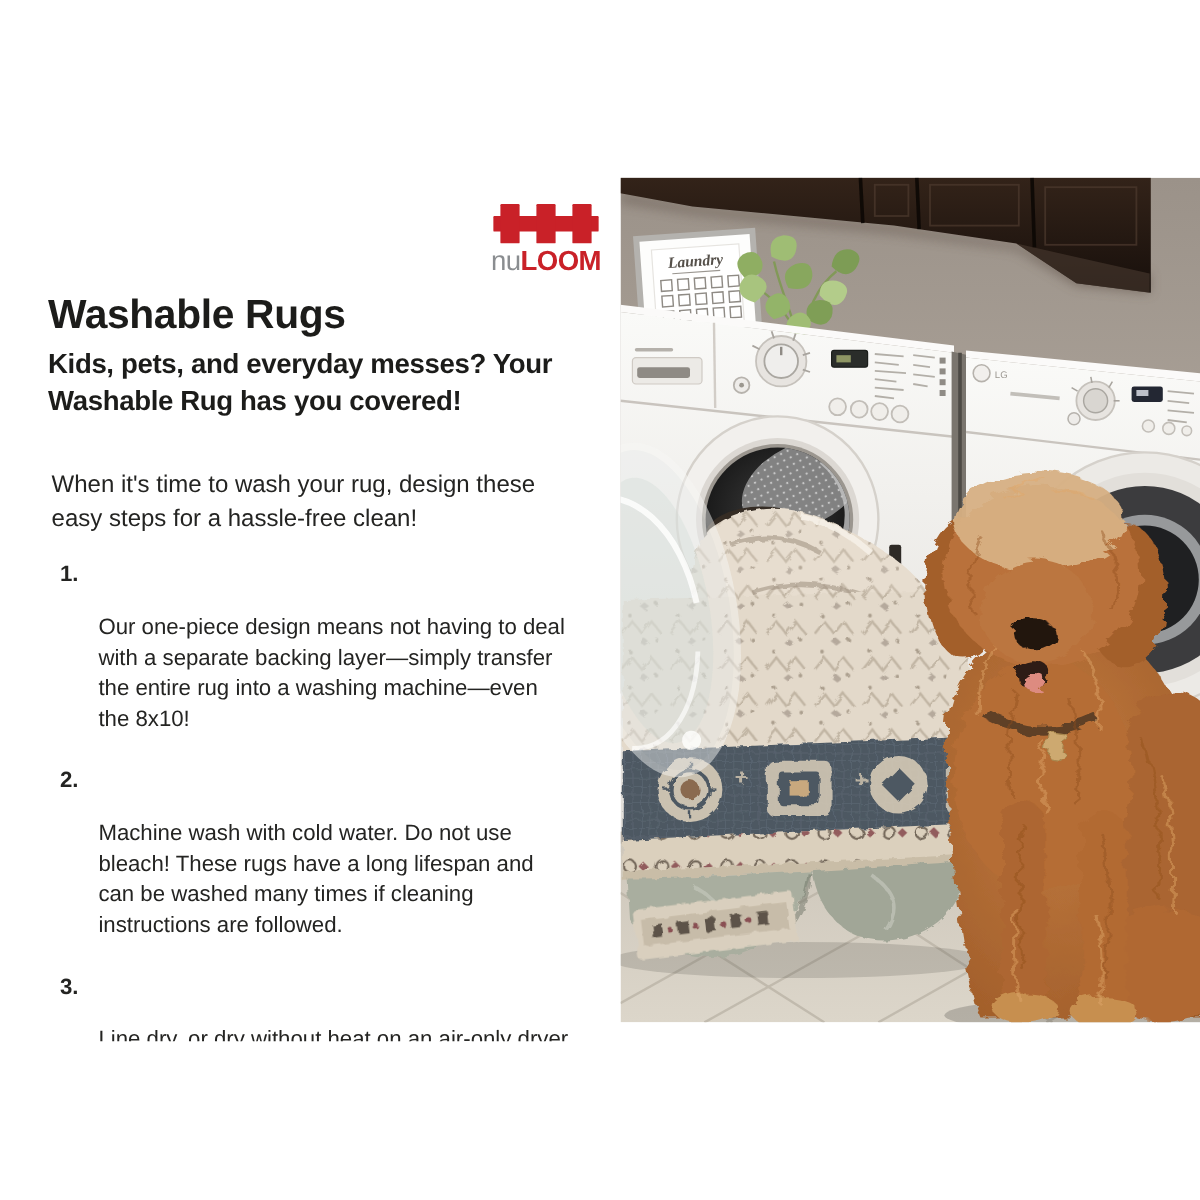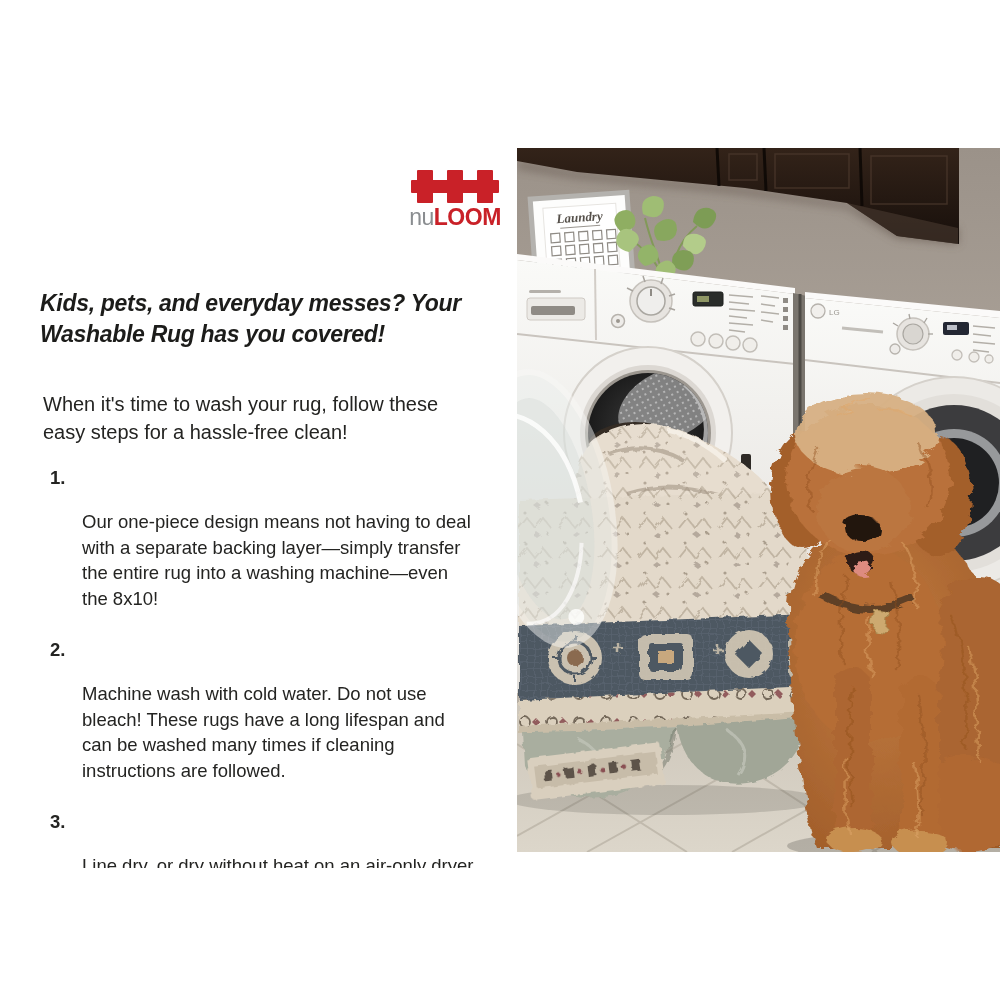--- a/index.html
+++ b/index.html
@@ -6,21 +6,21 @@
   .canvas{position:relative;width:1000px;height:868px;background:#ffffff;overflow:hidden;
           font-family:"Liberation Sans",sans-serif;color:#1e1e1c;}
   
   .brand{position:absolute;left:409px;top:170px;width:92px;text-align:center;}
   .brand svg{display:block;margin:0 auto;}
   .wordmark{font-size:23px;line-height:26px;letter-spacing:-0.5px;margin-top:1px;white-space:nowrap;}
   .wm-gray{color:#8a8d90;font-weight:400;}
   .wm-red{color:#c92128;font-weight:700;}
   
   .title{position:absolute;left:40px;top:243px;font-size:34px;font-weight:800;letter-spacing:-0.3px;color:#1c1c1a;margin:0;}
-  .subtitle{position:absolute;left:40px;top:288px;width:452px;font-size:23px;font-weight:700;line-height:31px;letter-spacing:-0.3px;color:#1c1c1a;margin:0;font-style:italic;}
+  .subtitle{position:absolute;left:40px;top:288px;width:452px;font-size:23px;font-weight:700;line-height:31px;letter-spacing:-0.3px;color:#1c1c1a;margin:0;}
   .intro{position:absolute;left:43px;top:390px;width:440px;font-size:20px;line-height:28px;color:#242422;margin:0;}
   .steps{position:absolute;left:50px;top:465px;width:424px;}
   .step{display:flex;margin-bottom:26px;font-size:18.5px;line-height:25.5px;color:#242422;}
   .step .num{width:32px;flex:0 0 32px;font-weight:700;}
   .step .txt{flex:1;margin-top:44px;}
   
   .photo{position:absolute;left:517px;top:148px;width:483px;height:704px;overflow:hidden;}
   .photo svg{display:block;width:483px;height:704px;}
 </style>
 </head>
@@ -33,22 +33,23 @@
       <g fill="#c92128">
         <rect x="0" y="10" width="88" height="13" rx="1"></rect>
         <rect x="6" y="0" width="16" height="33" rx="1"></rect>
         <rect x="36" y="0" width="16" height="33" rx="1"></rect>
         <rect x="66" y="0" width="16" height="33" rx="1"></rect>
       </g>
     </svg>
     <div class="wordmark"><span class="wm-gray">nu</span><span class="wm-red">LOOM</span></div>
   </div>
 
+  <h1 class="title">Washable Rugs</h1>
   <p class="subtitle">Kids, pets, and everyday messes? Your Washable Rug has you covered!</p>
-  <p class="intro">When it's time to wash your rug, follow these easy steps for a hassle-free clean!</p>
+  <p class="intro">When it's time to wash your rug, design these easy steps for a hassle-free clean!</p>
 
   <div class="steps">
     <div class="step">
       <span class="num">1.</span>
       <span class="txt">Our one-piece design means not having to deal with a separate backing layer—simply transfer the entire rug into a washing machine—even the 8x10!</span>
     </div>
     <div class="step">
       <span class="num">2.</span>
       <span class="txt">Machine wash with cold water. Do not use bleach! These rugs have a long lifespan and can be washed many times if cleaning instructions are followed.</span>
     </div>

